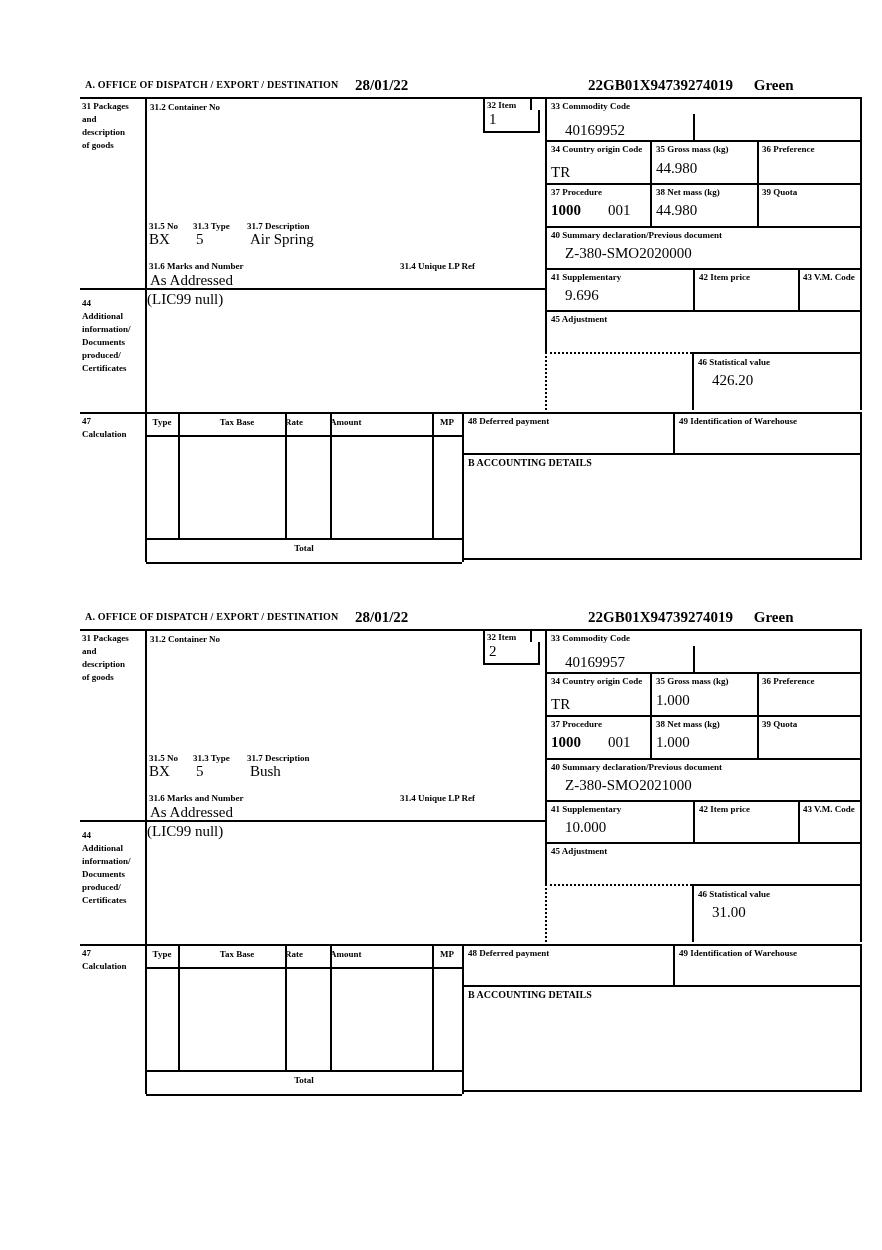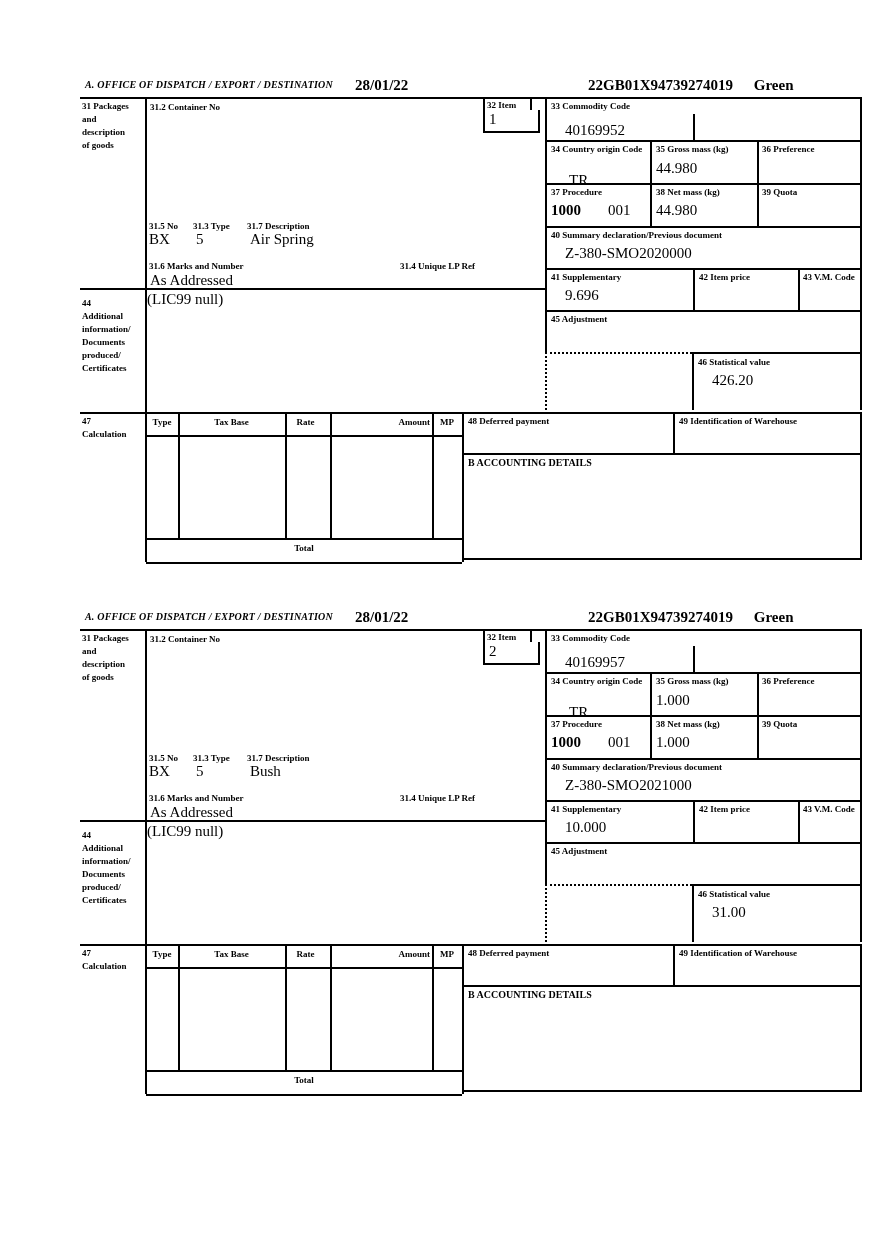--- a/index.html
+++ b/index.html
@@ -11,21 +11,21 @@
   .block:nth-of-type(2){top:608px;}
   .block *{position:absolute;box-sizing:border-box;}
   
   .hl{height:2px;background:#000;}
   .vl{width:2px;background:#000;}
   .hdot{height:0;border-top:2px dotted #000;background:none;}
   .vdot{width:0;border-left:2px dotted #000;background:none;}
   
   .lab{font-size:9px;font-weight:bold;line-height:10px;white-space:nowrap;}
   .val{font-size:15px;font-weight:normal;line-height:16px;white-space:nowrap;}
-  .office{left:85px;top:3px;font-size:10px;font-weight:bold;letter-spacing:.2px;font-style:italic;}
+  .office{left:85px;top:3px;font-size:10px;font-weight:bold;letter-spacing:.2px;}
   .date{left:355px;top:1px;font-size:15px;font-weight:bold;}
   .refline{left:588px;top:1px;font-size:15px;font-weight:bold;}
   .refline span{position:static;}
   .routing{margin-left:17px;}
   
   .sidelab div{position:static;font-size:9px;font-weight:bold;line-height:13px;}
   .l31{left:82px;top:24px;}
   .l44{left:82px;top:221px;font-family:Liberation Serif, serif;}
   .l47{left:82px;top:339px;}
   
@@ -49,21 +49,21 @@
   .hl-40b{left:545px;top:192px;width:315px;}
   .hl-41b{left:545px;top:234px;width:315px;}
   .hdot-45{left:545px;top:276px;width:147px;}
   .hl-46t{left:692px;top:276px;width:168px;}
   .vl-46{left:692px;top:276px;height:58px;}
   .vl-34{left:650px;top:64px;height:86px;}
   .vl-35{left:757px;top:64px;height:86px;}
   .vl-41{left:693px;top:192px;height:42px;}
   .vl-42{left:798px;top:192px;height:42px;}
   .l33{left:551px;top:25px;} .v33{left:565px;top:46px;}
-  .l34{left:551px;top:68px;} .v34{left:551px;top:96px;margin-left:18px;}
+  .l34{left:551px;top:68px;} .v34{left:551px;top:88px;}
   .l35{left:656px;top:68px;} .v35{left:656px;top:84px;}
   .l36{left:762px;top:68px;}
   .l37{left:551px;top:111px;} .v37a{left:551px;top:126px;font-weight:bold;} .v37b{left:608px;top:126px;}
   .l38{left:656px;top:111px;} .v38{left:656px;top:126px;}
   .l39{left:762px;top:111px;}
   .l40{left:551px;top:154px;} .v40{left:565px;top:169px;}
   .l41{left:551px;top:196px;} .v41{left:565px;top:211px;}
   .l42{left:699px;top:196px;}
   .l43{left:803px;top:196px;}
   .l45{left:551px;top:238px;}
@@ -81,23 +81,23 @@
   .vl-t1{left:178px;top:337px;height:125px;}
   .vl-t2{left:285px;top:337px;height:125px;}
   .vl-t3{left:330px;top:337px;height:125px;}
   .vl-t4{left:432px;top:337px;height:125px;}
   .vl-tr{left:462px;top:337px;height:149px;}
   .hl-th{left:146px;top:359px;width:316px;}
   .hl-tb{left:146px;top:462px;width:316px;}
   .hl-tt{left:146px;top:486px;width:316px;}
   .th{top:341px;font-size:9px;font-weight:bold;}
   .th-type{left:146px;width:32px;text-align:center;}
-  .th-taxbase{left:178px;width:107px;text-align:center;}
-  .th-rate{left:285px;width:45px;text-align:center;padding-right:4px;}
-  .th-amount{left:330px;width:114px;text-align:right;padding-right:14px;}
+  .th-taxbase{left:178px;width:118px;text-align:center;}
+  .th-rate{left:285px;width:45px;text-align:left;padding-right:4px;}
+  .th-amount{left:330px;width:114px;text-align:left;padding-right:14px;}
   .th-mp{left:432px;width:30px;text-align:center;}
   .total{left:146px;top:467px;width:316px;text-align:center;font-size:9px;font-weight:bold;}
   .vl-48{left:673px;top:337px;height:40px;}
   .vl-lowr{left:860px;top:337px;height:147px;}
   .hl-48b{left:462px;top:377px;width:400px;}
   .hl-bb{left:462px;top:482px;width:400px;}
   .l48{left:468px;top:340px;}
   .l49{left:679px;top:340px;}
   .lb{left:468px;top:381px;font-size:10px;font-weight:bold;}
 </style>

